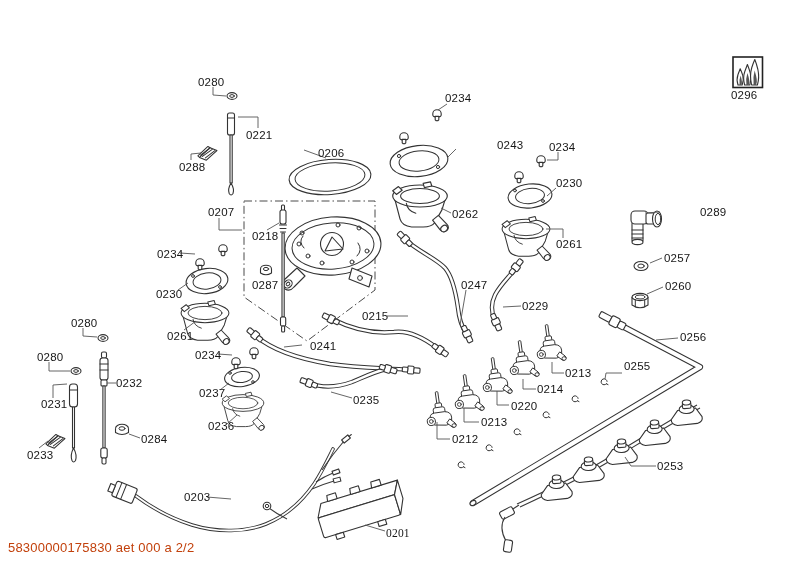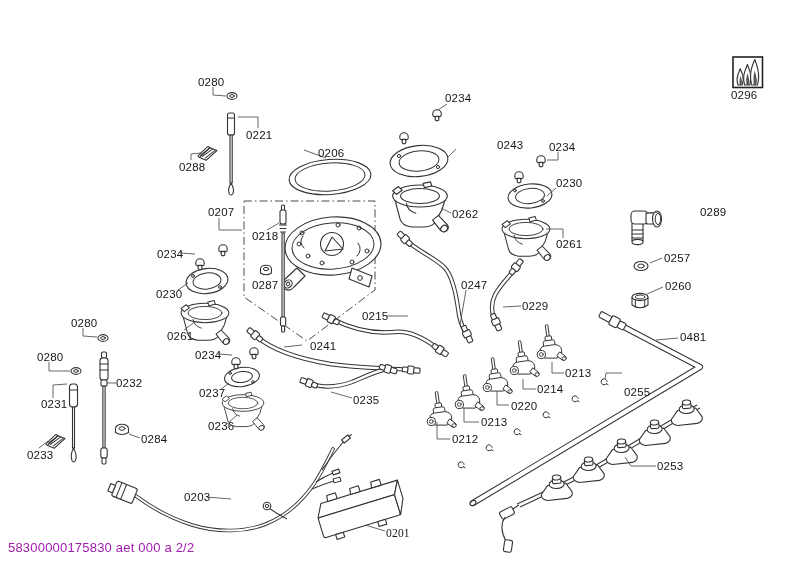--- a/index.html
+++ b/index.html
@@ -1,21 +1,21 @@
 <!DOCTYPE html>
 <html><head>
 <meta charset="utf-8">
 <style>
   html,body{margin:0;padding:0;background:#f2f2f2;}
   #stage{position:relative;width:800px;height:566px;background:#ffffff;overflow:hidden;
          font-family:"Liberation Sans","DejaVu Sans",sans-serif;}
   #art{position:absolute;left:0;top:0;}
   #label-layer{position:absolute;left:0;top:0;width:800px;height:422px;pointer-events:none;}
   .part-label{position:absolute;font-size:11.5px;color:#161616;white-space:nowrap;letter-spacing:.2px;}
-  .footer{position:absolute;left:8px;top:540px;font-size:13px;color:#a21caf;letter-spacing:.2px;}
+  .footer{position:absolute;left:8px;top:540px;font-size:13px;color:#c2410c;letter-spacing:.2px;}
   
   .fw{fill:#fff;stroke:#333;stroke-width:1.1;stroke-linejoin:round;}
   .ln{fill:none;stroke:#333;stroke-width:1;stroke-linecap:round;stroke-linejoin:round;}
   .po{fill:none;stroke:#333;stroke-width:4.4;stroke-linecap:round;stroke-linejoin:round;}
   .pi{fill:none;stroke:#fff;stroke-width:2.4;stroke-linecap:round;stroke-linejoin:round;}
   .ro{fill:none;stroke:#333;stroke-width:6.2;stroke-linecap:round;stroke-linejoin:round;}
   .ri{fill:none;stroke:#fff;stroke-width:4.2;stroke-linecap:round;stroke-linejoin:round;}
   .wr{fill:none;stroke:#3a3a3a;stroke-width:1.1;}
   .co{fill:none;stroke:#333;stroke-width:3.6;stroke-linecap:round;}
   .ci{fill:none;stroke:#fff;stroke-width:1.8;stroke-linecap:round;}
@@ -410,21 +410,21 @@
       <div class="part-label" style="left: 310px; top: 340px;">0241</div>
       <div class="part-label" style="left: 362px; top: 310px;">0215</div>
       <div class="part-label" style="left: 461px; top: 279px;">0247</div>
       <div class="part-label" style="left: 522px; top: 300px;">0229</div>
       <div class="part-label" style="left: 353px; top: 394px;">0235</div>
       <div class="part-label" style="left: 452px; top: 433px;">0212</div>
       <div class="part-label" style="left: 481px; top: 416px;">0213</div>
       <div class="part-label" style="left: 511px; top: 400px;">0220</div>
       <div class="part-label" style="left: 537px; top: 383px;">0214</div>
       <div class="part-label" style="left: 565px; top: 367px;">0213</div>
-      <div class="part-label" style="left: 624px; top: 386px;">0255</div>
-      <div class="part-label" style="left: 680px; top: 331px;">0481</div>
+      <div class="part-label" style="left: 624px; top: 360px;">0255</div>
+      <div class="part-label" style="left: 680px; top: 331px;">0256</div>
       <div class="part-label" style="left: 657px; top: 460px;">0253</div>
       <div class="part-label" style="left: 184px; top: 491px;">0203</div>
       <div class="part-label" style="left: 386px; top: 527px; font-family: Liberation Serif, serif;">0201</div>
     </div>
 
 <div class="footer">58300000175830 aet 000 a 2/2</div>
 </div>
 
 </body></html>

